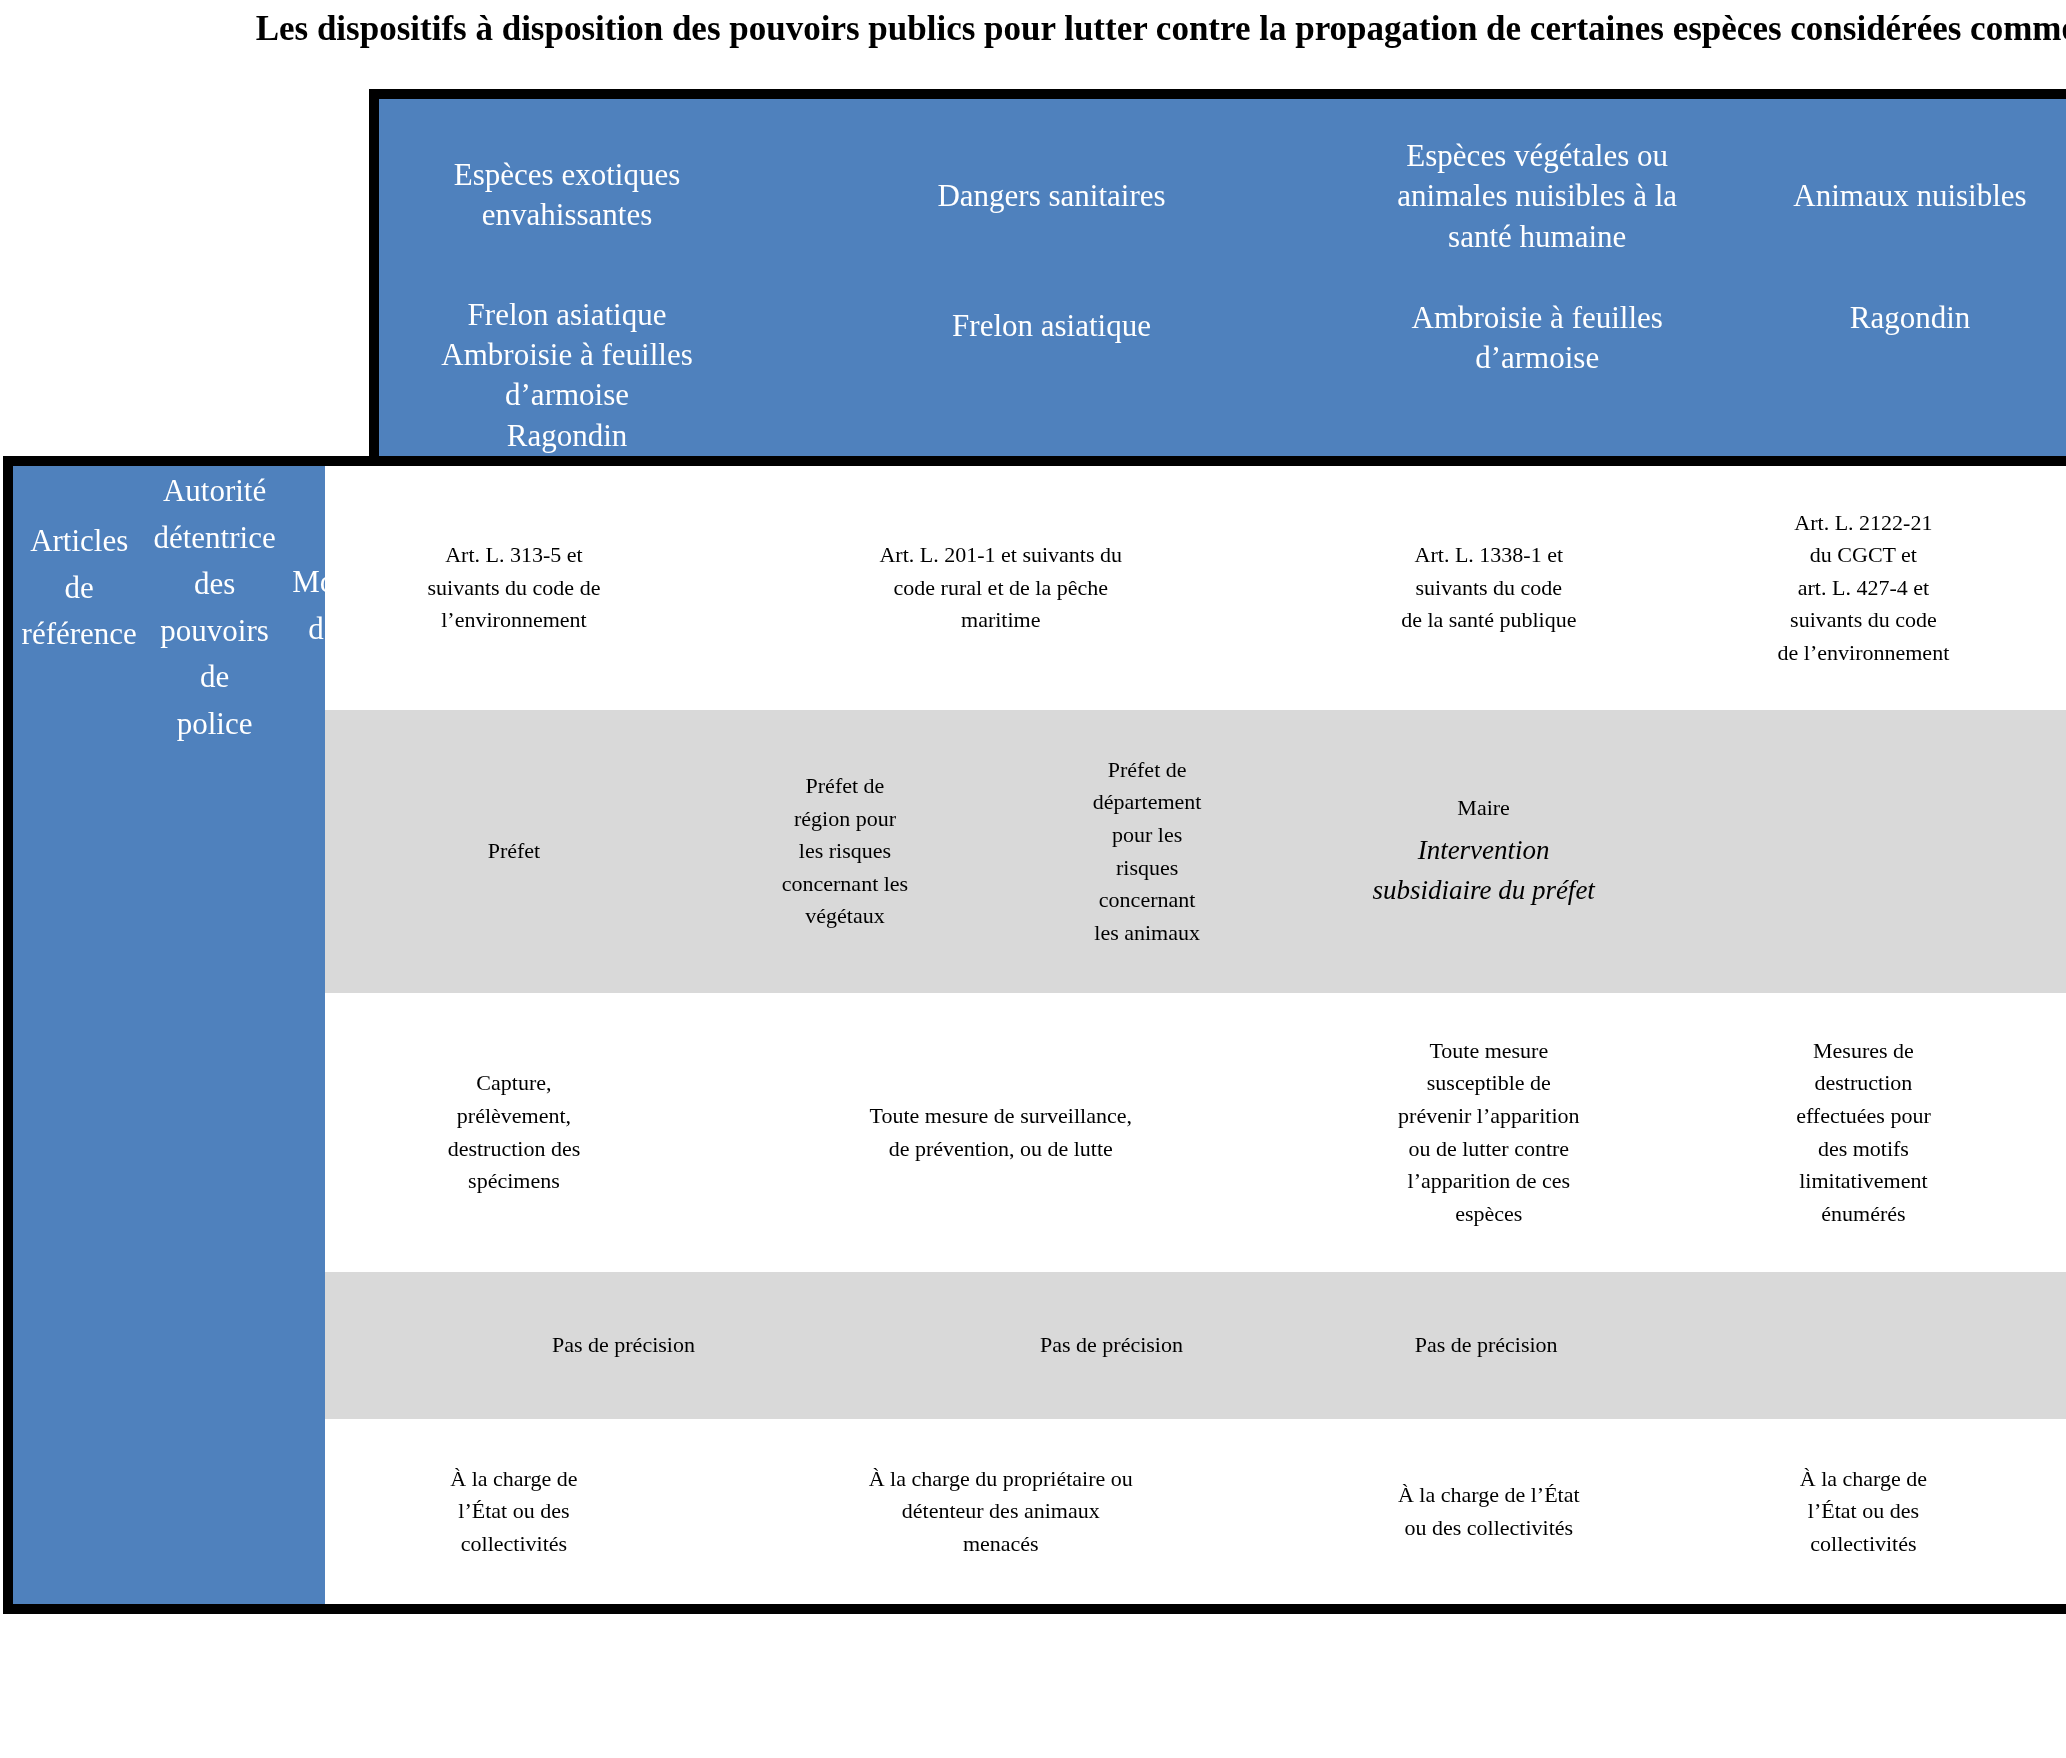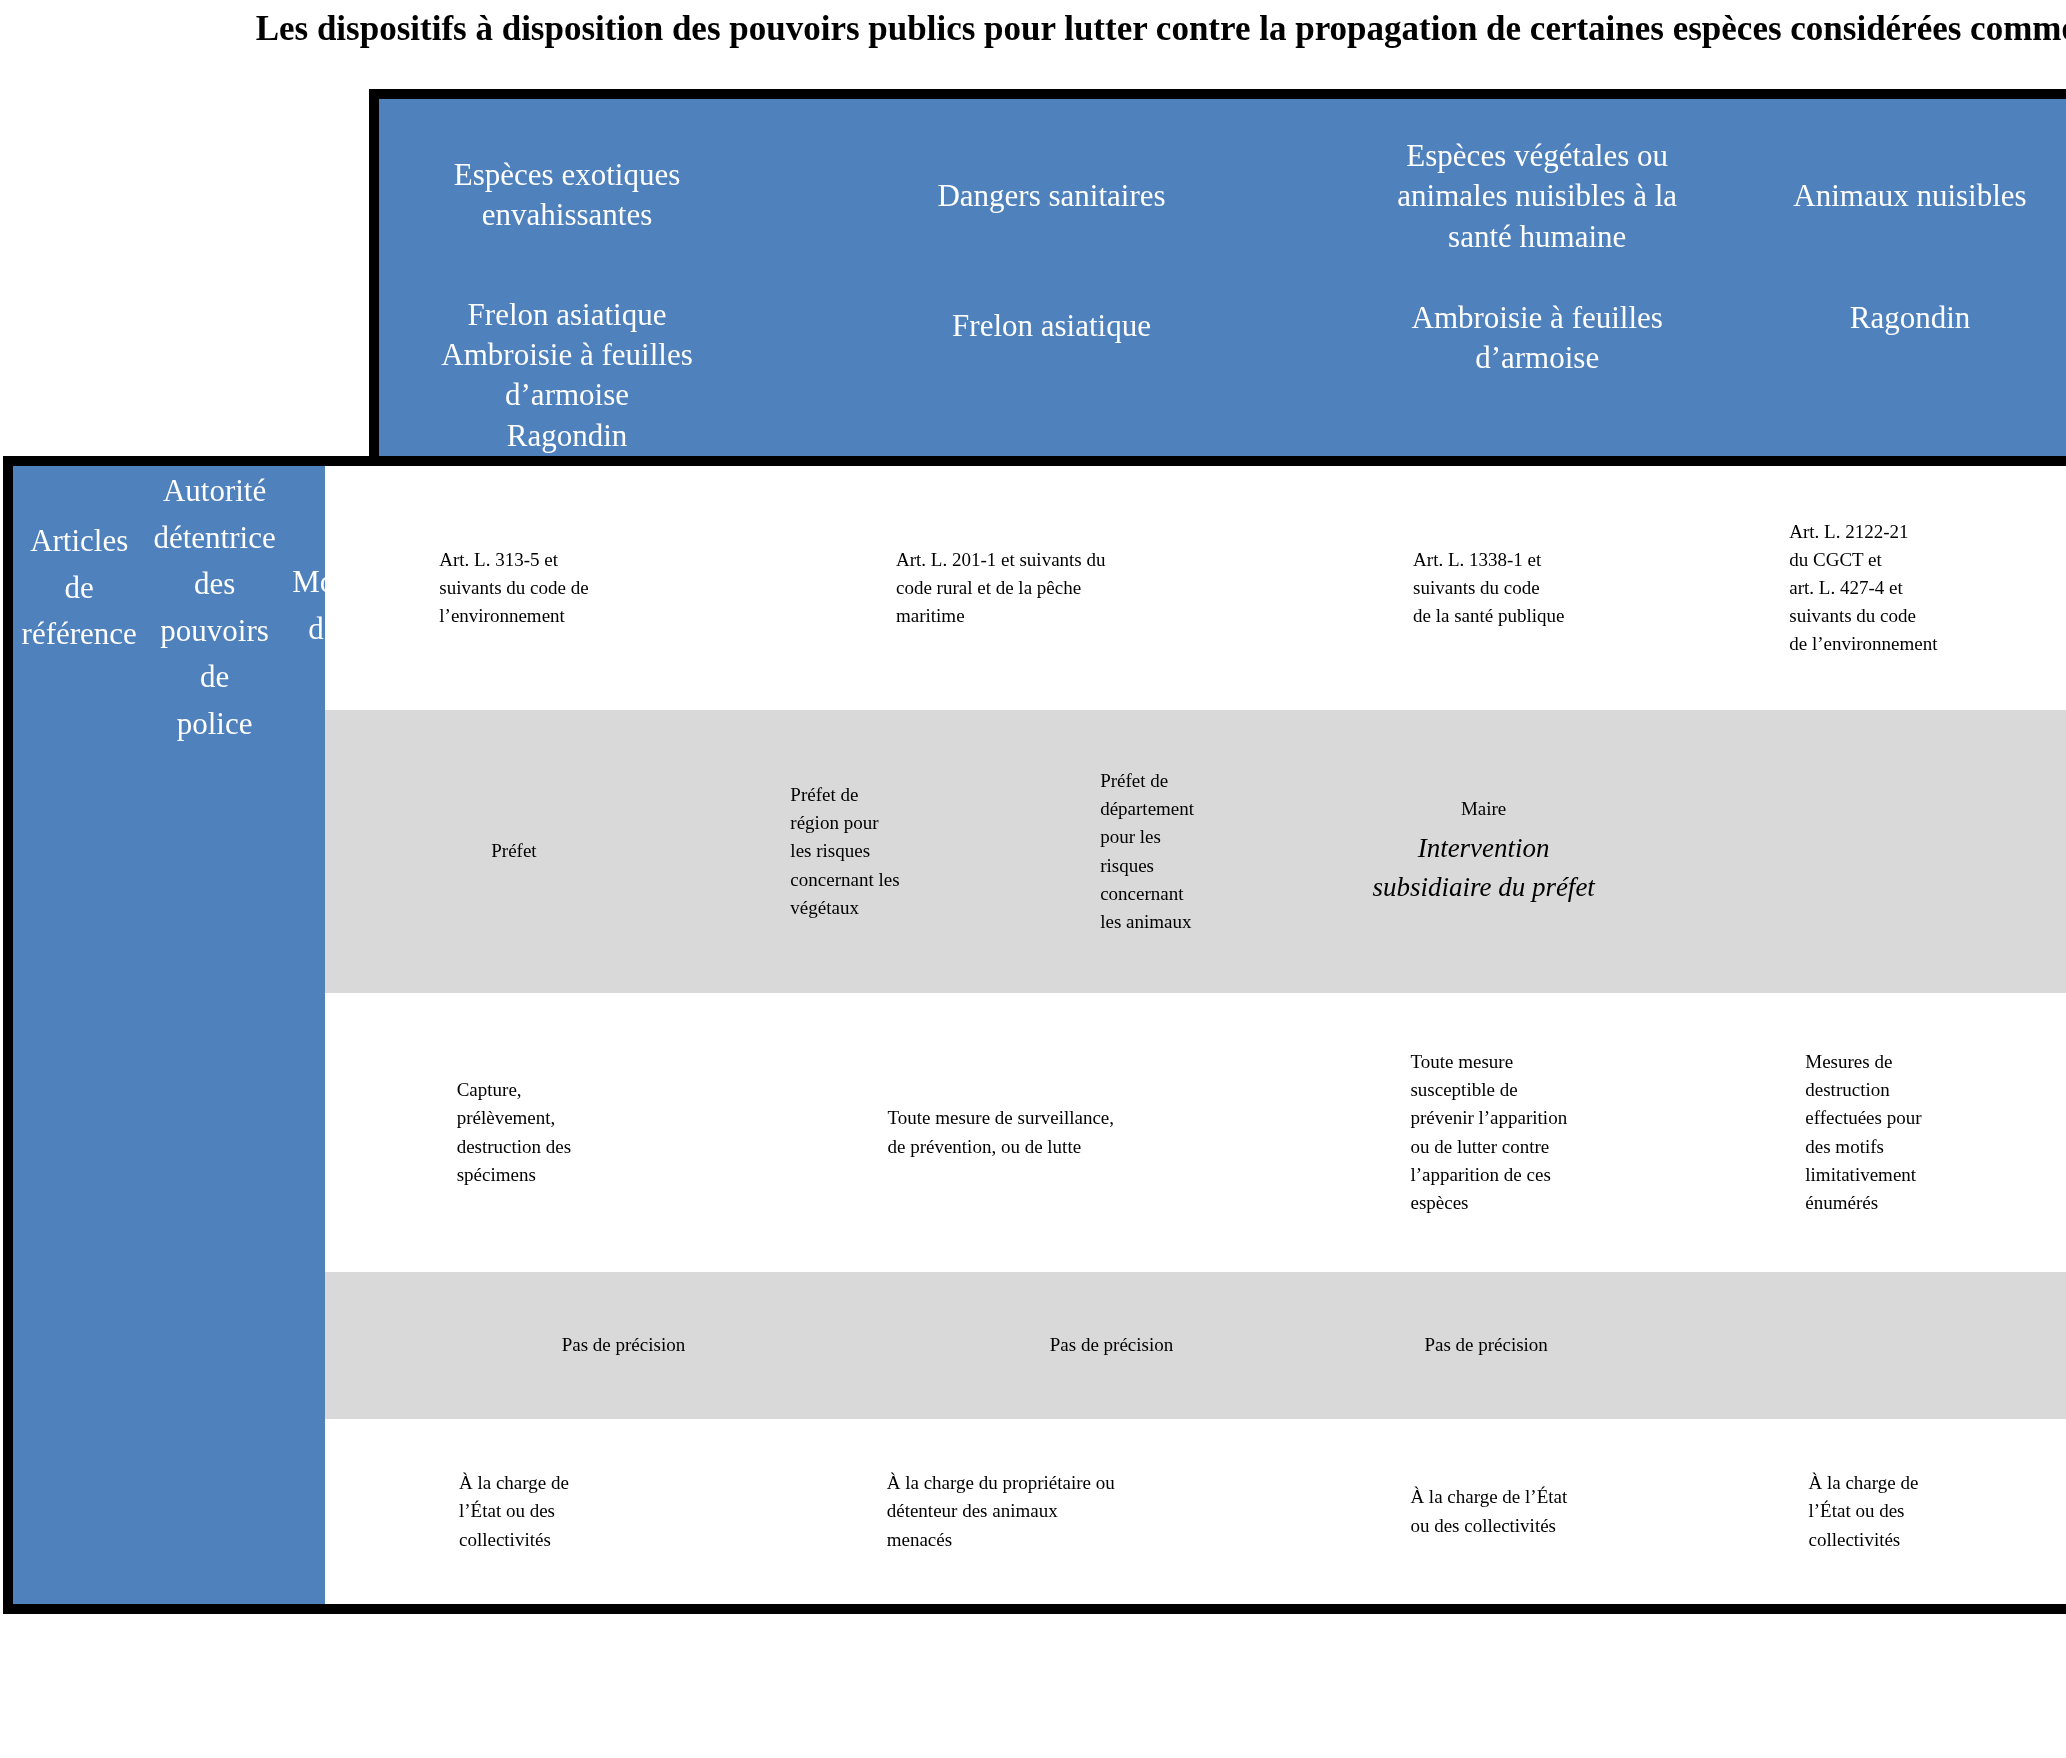--- a/index.html
+++ b/index.html
@@ -44,21 +44,21 @@
   .band.gray { background:#D9D9D9; }
 
   .h0 { height:244px; } .h1 { height:283px; } .h2 { height:279px; }
   .h3 { height:147px; } .h4 { height:185px; }
 
   .w1 { width:18.21%; } .w2 { width:28.78%;gap:8px; } .w3 { width:18.33%; }
   .w4 { width:17.83%; }
 
   .cell { display:flex; align-items:center; justify-content:center; padding:0 11.6px; }
   .cell-inner { display:flex; flex-direction:column; align-items:center; gap:5.8px; }
-  .t { font-size:19px; line-height:1.48; white-space:pre-line; }
+  .t { font-size:22px; line-height:1.48; text-align:center; white-space:pre-line; }
   .i { font-size:27px; line-height:1.48; font-style:italic; text-align:center; white-space:pre-line; }
   .t:empty, .i:empty { display:none; }
 
   .cell.split { padding:0; }
   .subcell { display:flex; align-items:center; justify-content:center; padding:0 7.4px; }
   .subcell.sa { width:48.4%; } .subcell.sb { width:51.6%; }
 
   .source {
     margin-top:38px; padding-right:60px;
     text-align:right; font-size:28px; font-style:italic;

